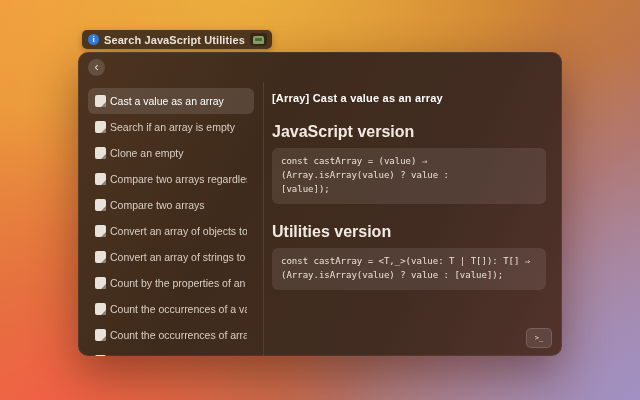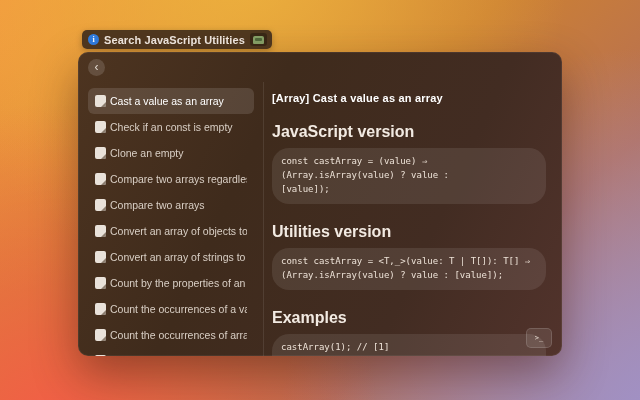--- a/index.html
+++ b/index.html
@@ -77,21 +77,21 @@
   .row-label {
     color:#d9cfc5; font-size:10.5px; white-space:nowrap; overflow:hidden;
   }
   .row.selected .row-label { color:#fff; }
 
   
   .detail { position:absolute; left:194px; top:30px; right:0; bottom:0; padding:10px 16px 10px 0; overflow:hidden; }
   .detail-title { color:#ffffff; font-size:11px; font-weight:bold; letter-spacing:.2px; }
   .sec-heading { color:#f2eae2; font-size:16px; font-weight:bold; margin-top:19px; }
   .code-block {
-    margin-top:7px; background:rgba(255,255,255,.09); border-radius:17px;
+    margin-top:7px; background:rgba(255,255,255,.09); border-radius:6px;
     padding:7px 9px;
   }
   .code-block pre {
     font-family:"DejaVu Sans Mono", monospace; font-size:9px; line-height:1.55;
     color:#eee3d8; white-space:pre-wrap; word-break:break-word;
   }
 
   
   .term-btn {
     position:absolute; right:10px; bottom:8px; width:26px; height:20px;
@@ -116,21 +116,21 @@
   <div class="back-btn">‹</div>
   <div class="divider"></div>
 
   <div class="list">
       <div class="row selected">
     <span class="doc-icon"></span>
     <span class="row-label">Cast a value as an array</span>
   </div>
       <div class="row">
     <span class="doc-icon"></span>
-    <span class="row-label">Check if an const is empty</span>
+    <span class="row-label">Search if an array is empty</span>
   </div>
       <div class="row">
     <span class="doc-icon"></span>
     <span class="row-label">Clone an empty</span>
   </div>
       <div class="row">
     <span class="doc-icon"></span>
     <span class="row-label">Compare two arrays regardless...</span>
   </div>
       <div class="row">
@@ -173,26 +173,19 @@
 [value]);</pre>
           </div>
   </div>
         <div>
     <div class="sec-heading">Utilities version</div>
     <div class="code-block">
             <pre>const castArray = &lt;T,_&gt;(value: T | T[]): T[] ⇒
 (Array.isArray(value) ? value : [value]);</pre>
           </div>
   </div>
-        <div>
-    <div class="sec-heading">Examples</div>
-    <div class="code-block">
-            <pre>castArray(1); // [1]
-castArray([1, 2, 3]); // [1, 2, 3]</pre>
-          </div>
-  </div>
       </div>
   </div>
 
   <div class="term-btn">
     <span class="term-icon">&gt;_</span>
   </div>
 </div>
 
 </body></html>

